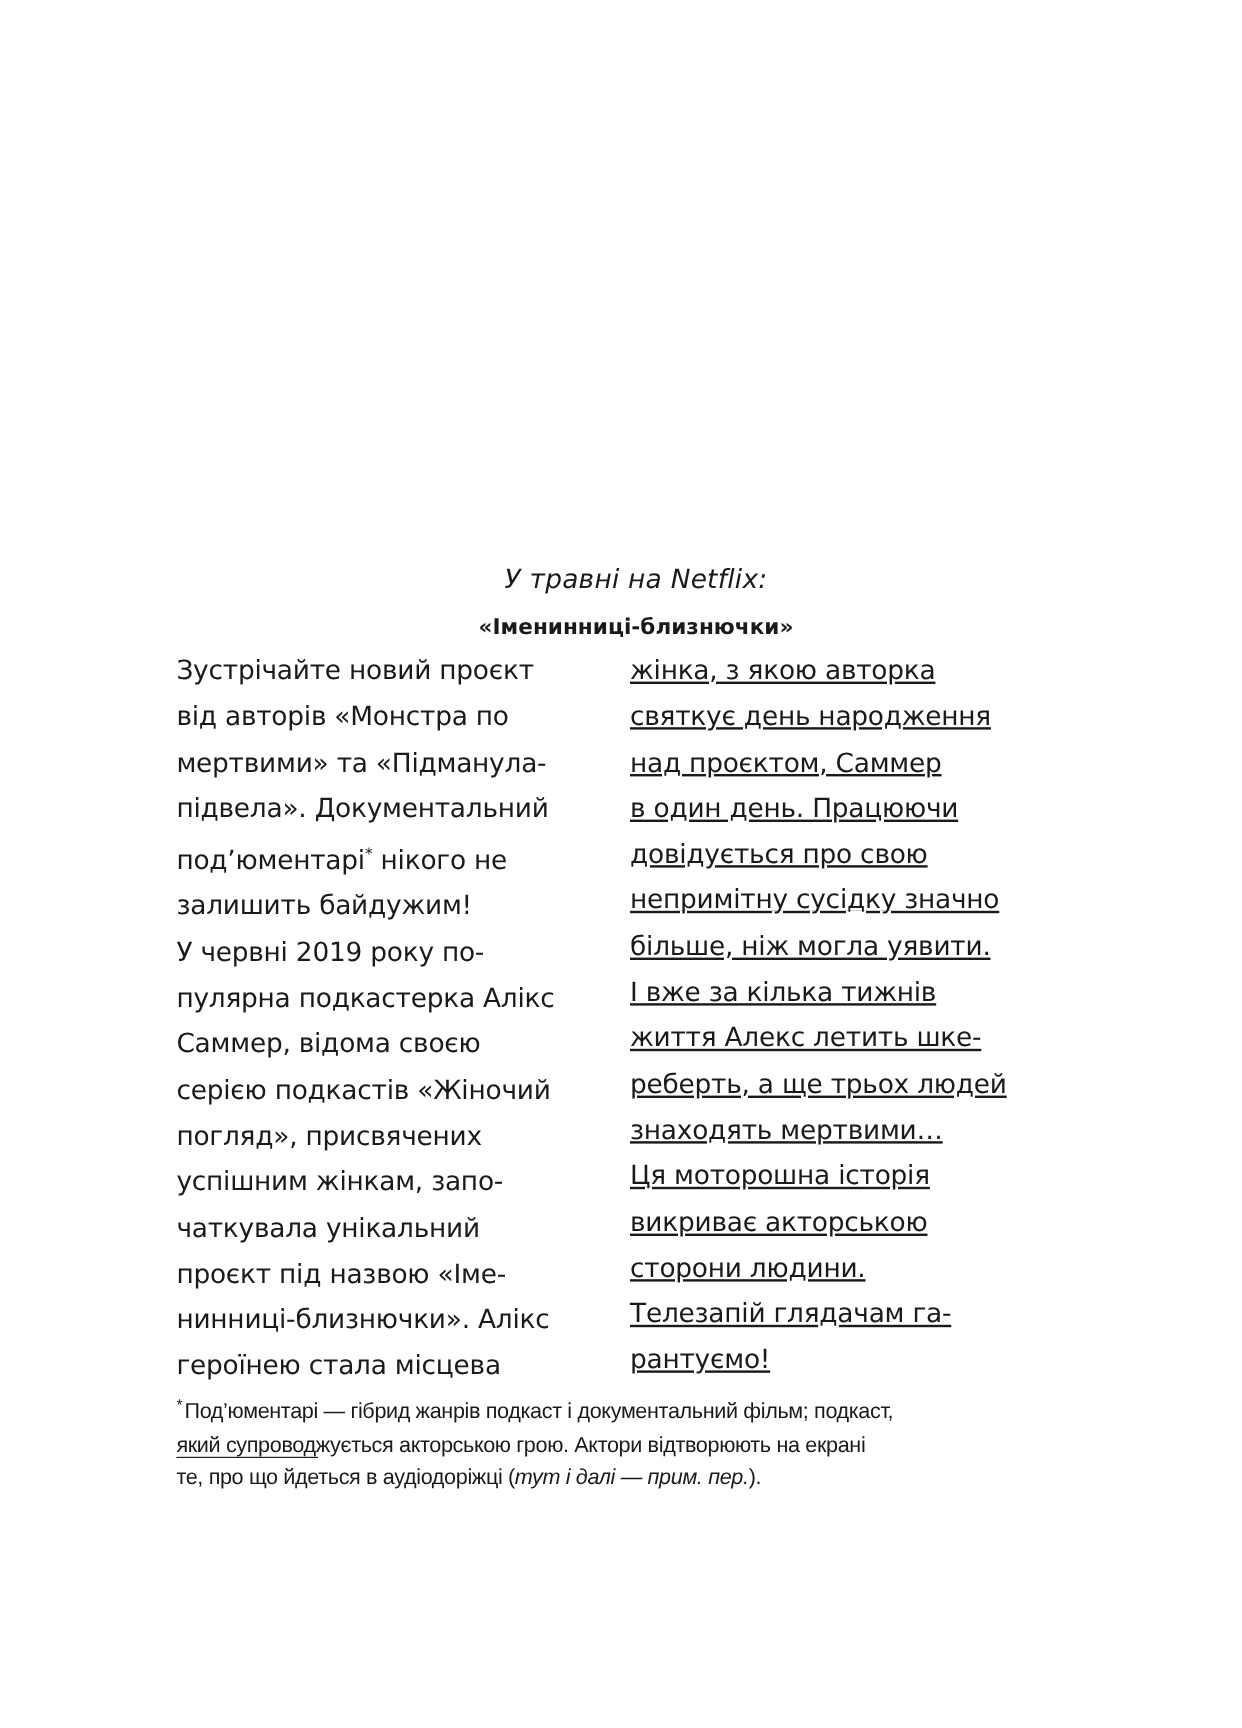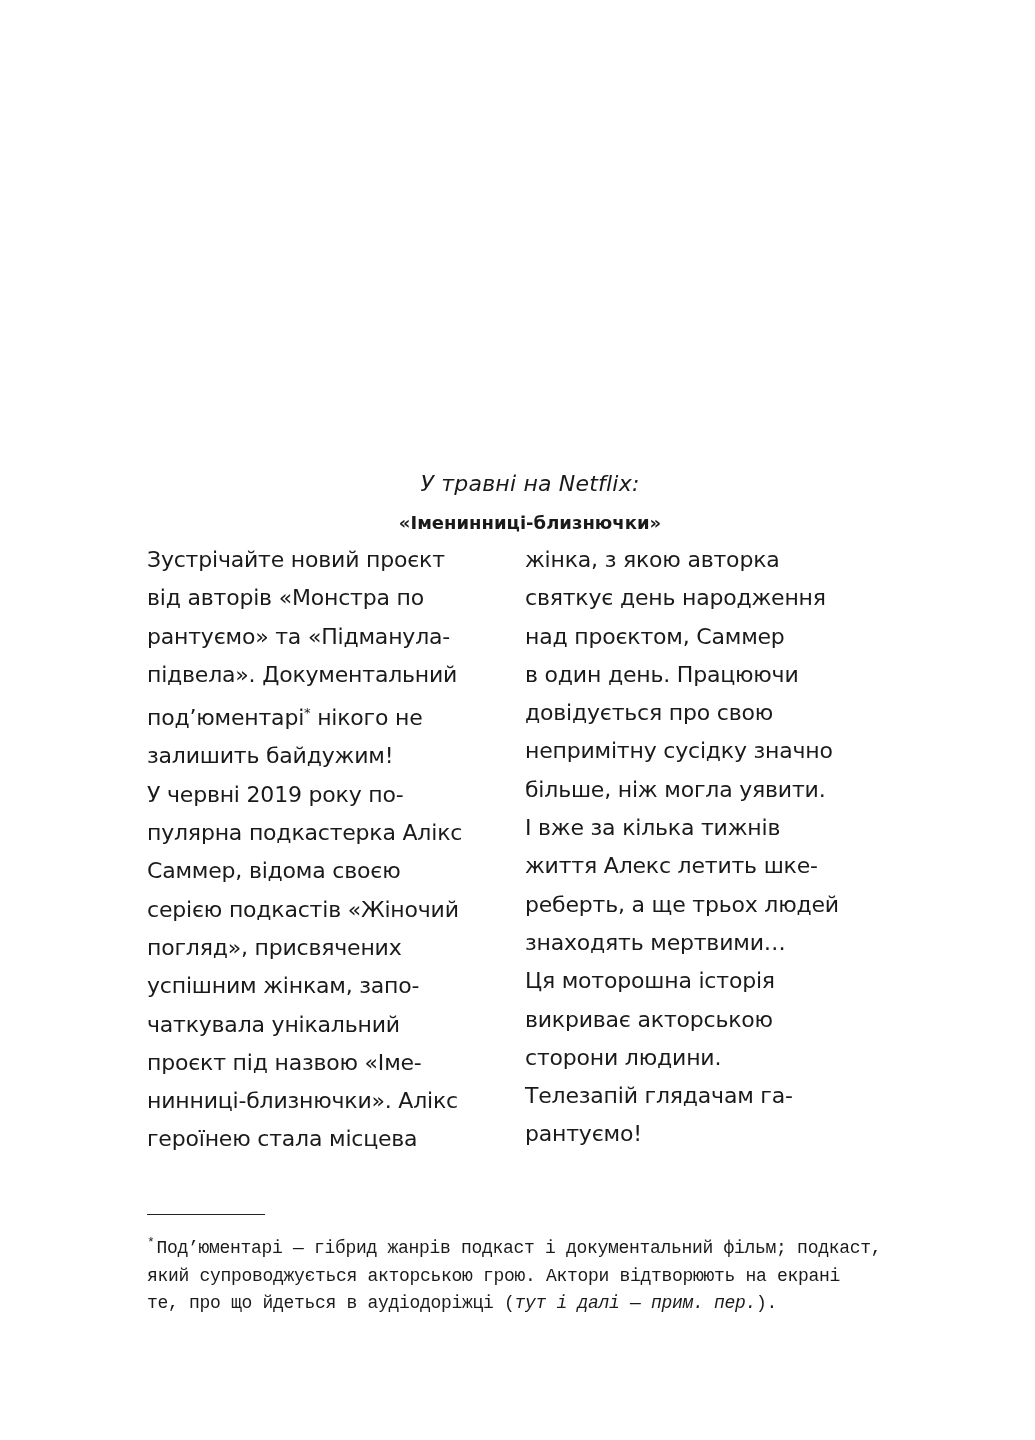--- a/index.html
+++ b/index.html
@@ -49,35 +49,35 @@
       font-family: "DejaVu Sans", sans-serif;
       font-size: 22px;
       line-height: 38.3px;
       white-space: nowrap;
       letter-spacing: -0.2px;
     }
     .column .line {
       display: block;
     }
     .col-left { left: 147px; }
-    .col-right { left: 525px; }
+    .col-right { left: 525px; text-decoration: underline; }
     .footnote-rule {
       position: absolute;
       left: 147px;
       top: 1214px;
       width: 118px;
       height: 0;
       border-top: 1.5px solid #222;
     }
     .footnote {
       position: absolute;
       left: 147px;
-      top: 1229px;
+      top: 1157px;
       width: 740px;
-      font-family: Liberation Mono, monospace;
+      font-family: Liberation Sans, sans-serif;
       font-size: 18px;
       line-height: 27.5px;
       white-space: nowrap;
       letter-spacing: -0.3px;
     }
     .footnote .line { display: block; }
     .footnote .mark {
       font-size: 13px;
       vertical-align: 7px;
       margin-right: 2px;
@@ -94,21 +94,21 @@
 <div class="page">
 
   <div class="heading-block">
     <span class="heading-italic">У травні на Netflix:</span>
     <span class="heading-bold">«Іменинниці-близнючки»</span>
   </div>
 
   <div class="column col-left">
     <span class="line">Зустрічайте новий проєкт</span>
     <span class="line">від авторів «Монстра по</span>
-    <span class="line">рантуємо» та «Підманула-</span>
+    <span class="line">мертвими» та «Підманула-</span>
     <span class="line">підвела». Документальний</span>
     <span class="line"><span>под’юментарі</span><span class="note-ref">*</span><span> нікого не</span></span>
     <span class="line">залишить байдужим!</span>
     <span class="line">У червні 2019 року по-</span>
     <span class="line">пулярна подкастерка Алікс</span>
     <span class="line">Саммер, відома своєю</span>
     <span class="line">серією подкастів «Жіночий</span>
     <span class="line">погляд», присвячених</span>
     <span class="line">успішним жінкам, запо-</span>
     <span class="line">чаткувала унікальний</span>

